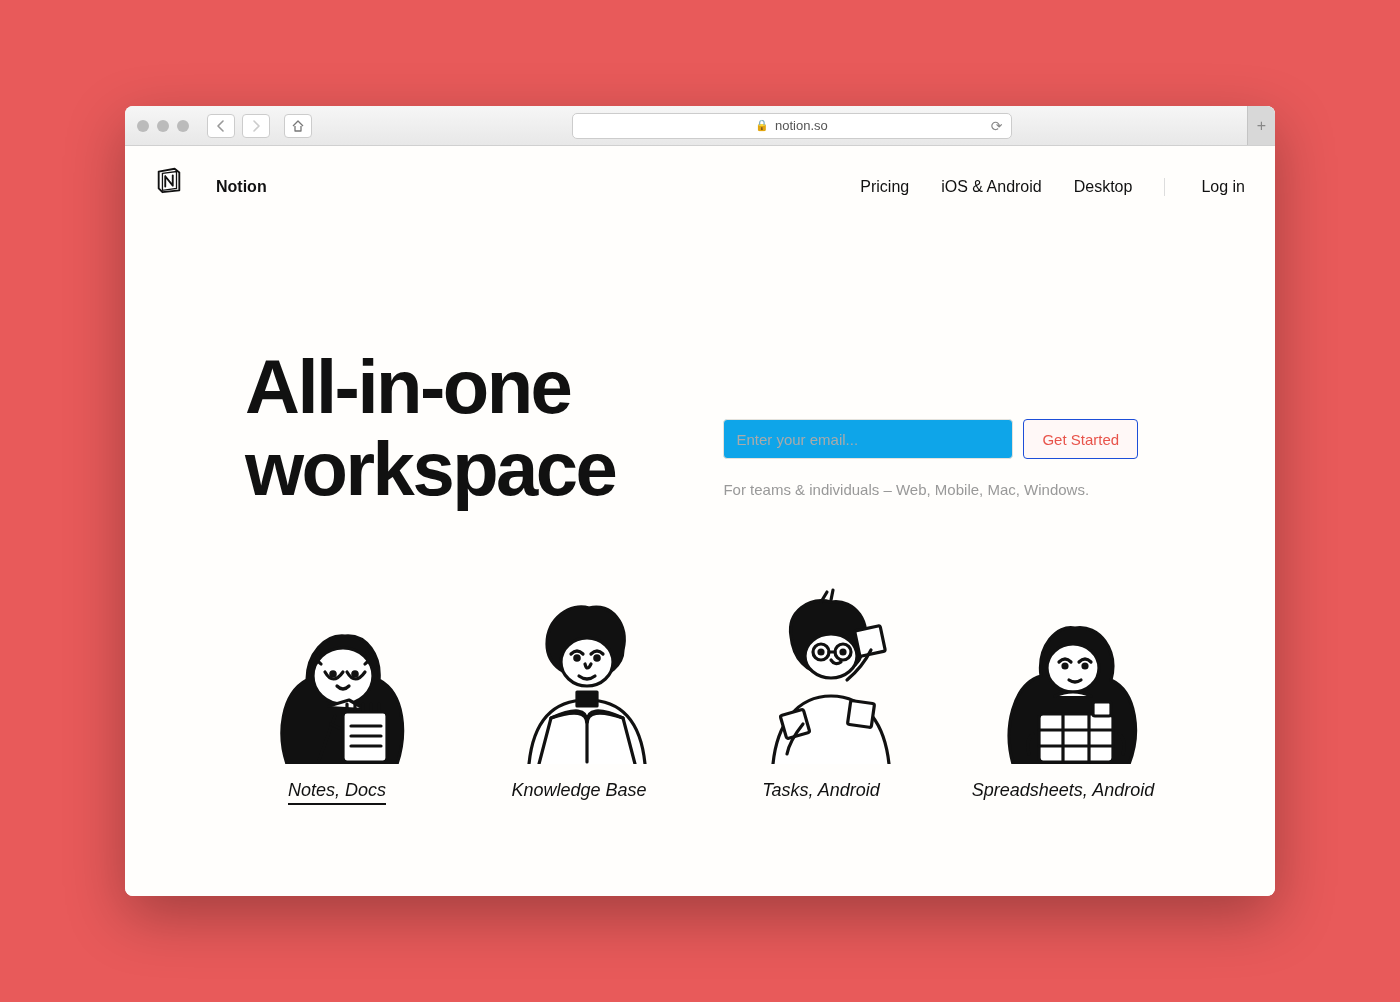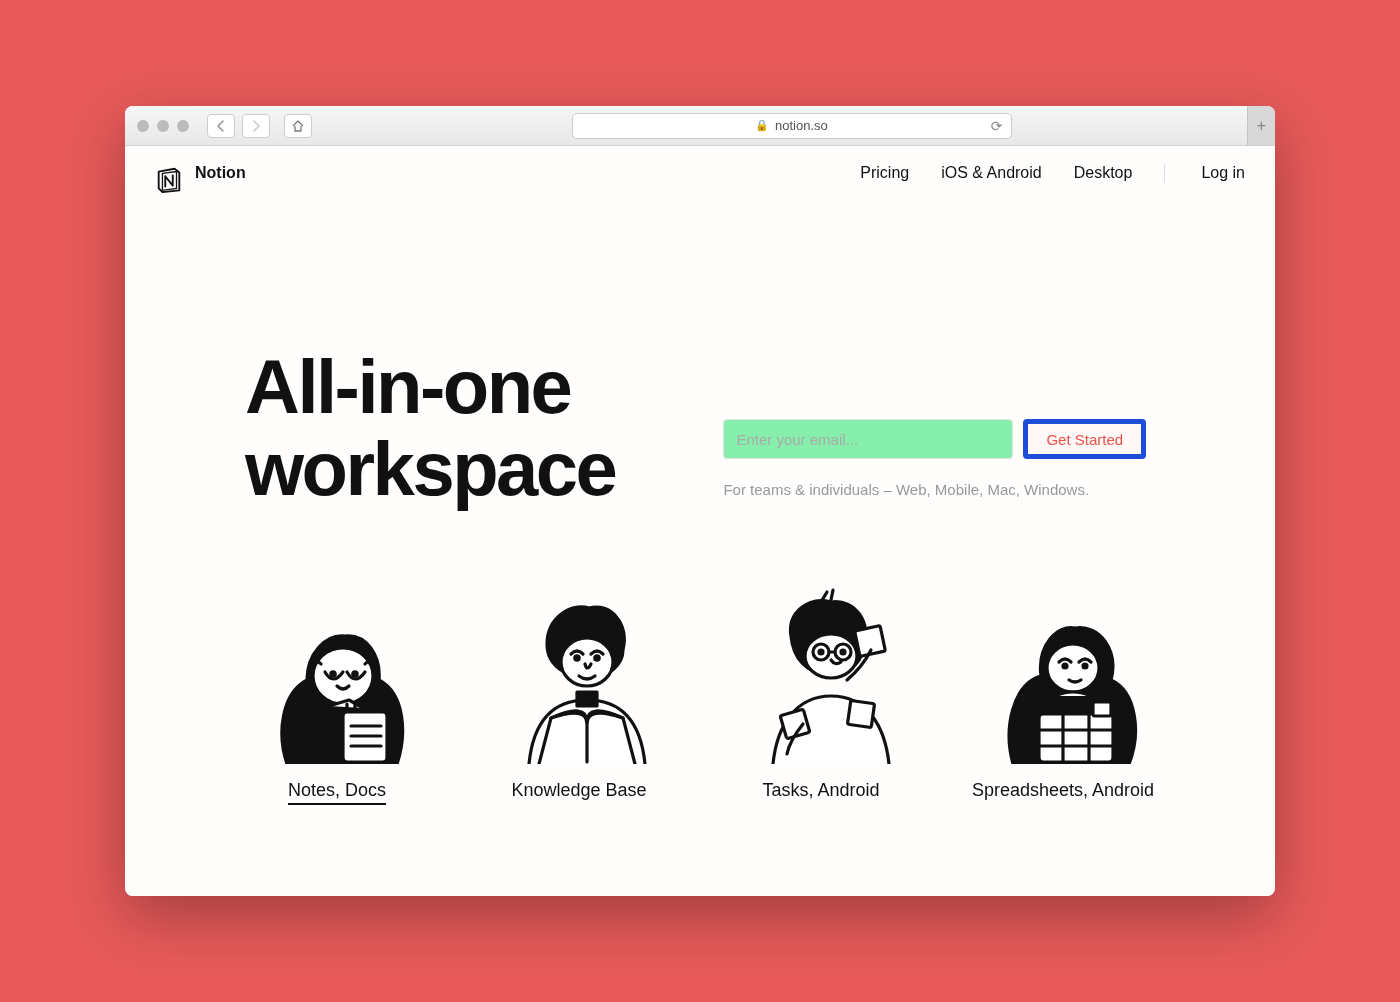--- a/index.html
+++ b/index.html
@@ -72,23 +72,23 @@
 
   .page {
     flex: 1;
     background: #fffefc;
     overflow: hidden;
     position: relative;
   }
 
   .site-nav {
     display: flex;
-    align-items: flex-start;
+    align-items: flex-end;
     padding: 18px 30px 0 28px;
-    gap: 6px;
+    gap: 27px;
   }
   .logo-box {
     width: 32px; height: 32px;
     display:flex; align-items:center; justify-content:center;
   }
   .brand-name { font-weight: 600; font-size: 16px; color:#111; margin-left:4px;}
   .nav-spacer { flex: 1; }
   .nav-links { display: flex; align-items: center; gap: 32px; margin-left: 48px; }
   .nav-link { font-size: 16px; color: #111; font-weight: 500; cursor: pointer; }
   .nav-divider { width: 1px; height: 18px; background: #ddd; margin: 0 4px 0 0; }
@@ -116,46 +116,47 @@
     display: flex; gap: 10px; margin-top: 28px;
   }
   .email-input {
     flex: 0 0 290px;
     height: 40px;
     border: 1px solid #e4e2dc;
     border-radius: 4px;
     padding: 0 12px;
     font-size: 15px;
     color: #333;
-    background:#86efac;
+    background:#0ea5e9;
   }
   .email-input::placeholder { color: #aaa; }
   .cta-btn {
     height: 40px;
     padding: 0 18px;
-    border: 5px solid #1d4ed8;
+    border: 1px solid #1d4ed8;
     background: #fff8f7;
     color: #e8534a;
     font-size: 15px;
     font-weight: 500;
     border-radius: 4px;
     cursor: pointer;
   }
   .hero-meta {
     margin-top: 22px;
     font-size: 15px;
     color: #999;
   }
 
   .features {
     display: flex;
     justify-content: center;
     gap: 42px;
     margin-top: 74px;
     padding: 0 80px;
+    font-style: italic;
   }
   .feature {
     flex: 0 0 200px;
     display: flex;
     flex-direction: column;
     align-items: center;
   }
   .feature-illo {
     width: 180px; height: 180px;
     display: flex; align-items: flex-end; justify-content: center;

